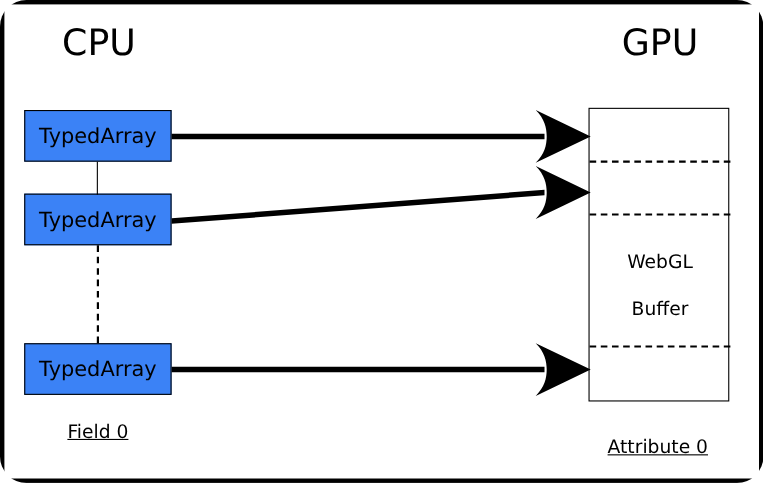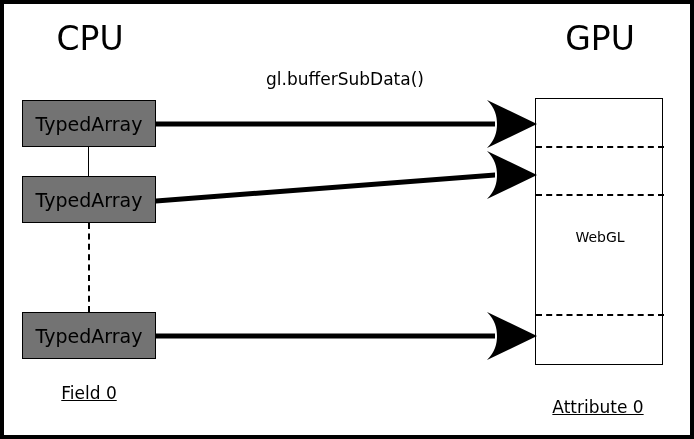--- a/index.html
+++ b/index.html
@@ -8,20 +8,21 @@
     background: #ffffff;
   }
   #stage {
     position: relative;
     width: 694px;
     height: 439px;
     background: #ffffff;
     font-family: "DejaVu Sans", "Liberation Sans", sans-serif;
     overflow: hidden;
     box-sizing: border-box;
+    border-radius: 24px;
   }
   #frame {
     position: absolute;
     left: 0; top: 0;
     width: 694px; height: 439px;
     border: 4px solid #000000;
     box-sizing: border-box;
   }
   .title {
     position: absolute;
@@ -33,21 +34,21 @@
     letter-spacing: 0px;
   }
   #cpu-title { left: 20px; top: 22px; width: 140px; }
   #gpu-title { left: 530px; top: 22px; width: 140px; }
 
   .ta-box {
     position: absolute;
     width: 134px;
     height: 47px;
     border: 1.6px solid #000000;
-    background: #737373;
+    background: #3b82f6;
     box-sizing: border-box;
     display: flex;
     align-items: center;
     justify-content: center;
     font-size: 19px;
     color: #000000;
     white-space: nowrap;
   }
   #ta-box-0 { left: 22px; top: 100px; }
   #ta-box-1 { left: 22px; top: 176px; }
@@ -88,21 +89,21 @@
     border-top: 2px dashed #000000;
   }
   #divider-0 { top: 47px; }
   #divider-1 { top: 95px; }
   #divider-2 { top: 215px; }
 
   .buffer-label {
     position: absolute;
     width: 128px;
     text-align: center;
-    font-size: 14px;
+    font-size: 17px;
     color: #000000;
     white-space: nowrap;
   }
   #buffer-label-0 { top: 130px; }
   #buffer-label-1 { top: 172px; }
 
   .caption {
     position: absolute;
     font-size: 17px;
     color: #000000;
@@ -135,37 +136,37 @@
 <body>
 
 <div id="stage">
 
   <div id="frame"></div>
 
   <div class="title" id="cpu-title">CPU</div>
 
   <div class="title" id="gpu-title">GPU</div>
 
-  <div id="api-label">gl.bufferSubData()</div>
 
   <div class="ta-box" id="ta-box-0">TypedArray</div>
 
   <div class="ta-box" id="ta-box-1">TypedArray</div>
 
   <div class="ta-box" id="ta-box-2">TypedArray</div>
 
   <div class="connector-solid"></div>
 
   <div class="connector-dashed"></div>
 
   <div id="gpu-buffer">
     <div class="buffer-divider" id="divider-0"></div>
     <div class="buffer-divider" id="divider-1"></div>
     <div class="buffer-divider" id="divider-2"></div>
     <div class="buffer-label" id="buffer-label-0">WebGL</div>
+    <div class="buffer-label" id="buffer-label-1">Buffer</div>
   </div>
 
   <div class="caption" id="caption-left">Field 0</div>
 
   <div class="caption" id="caption-right">Attribute 0</div>
 
   <svg id="arrows" viewBox="0 0 694 439">
     <g fill="#000000" stroke="none">
 
       <g>

